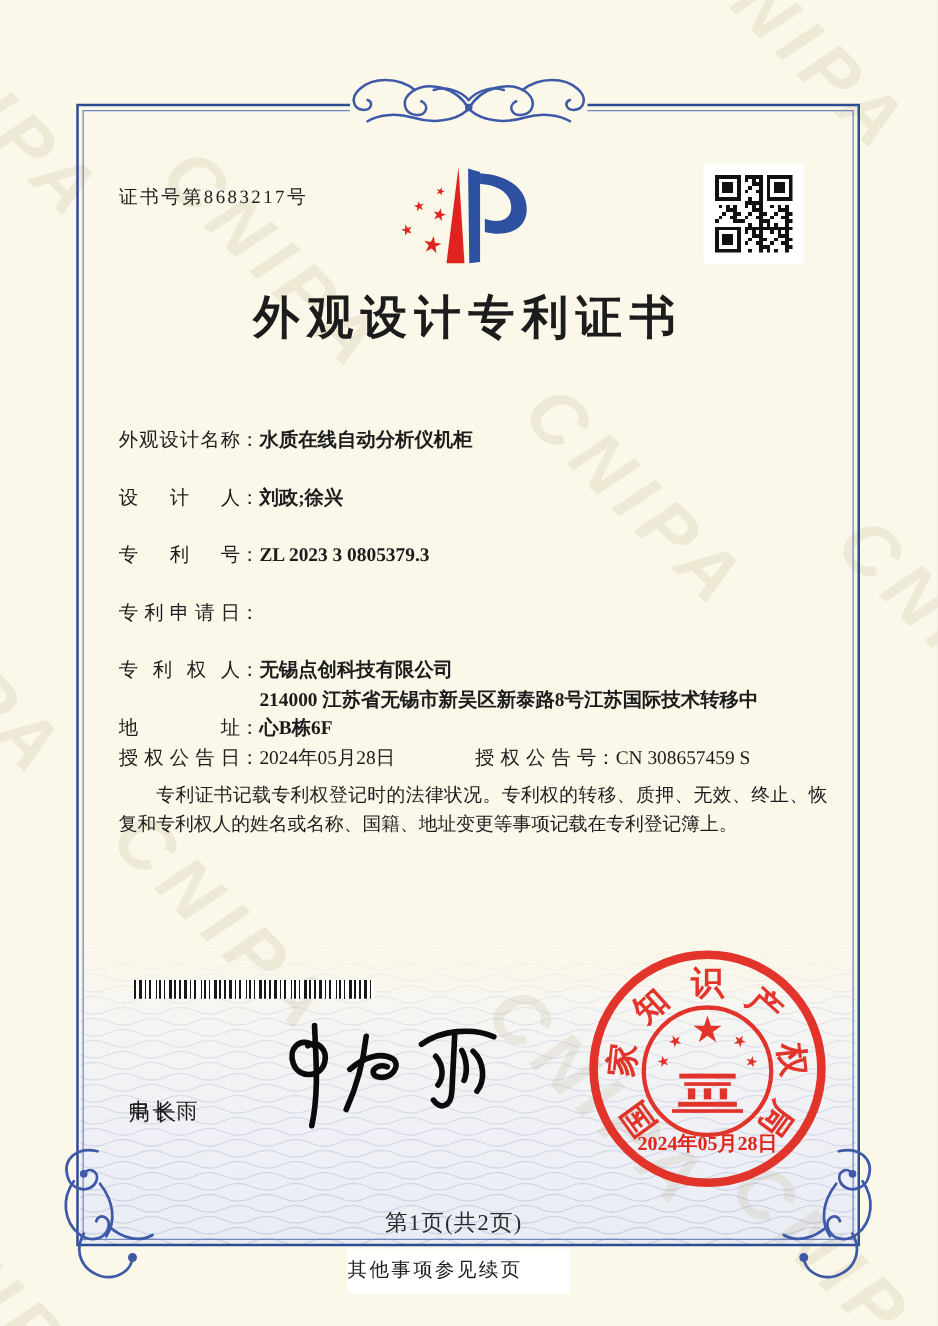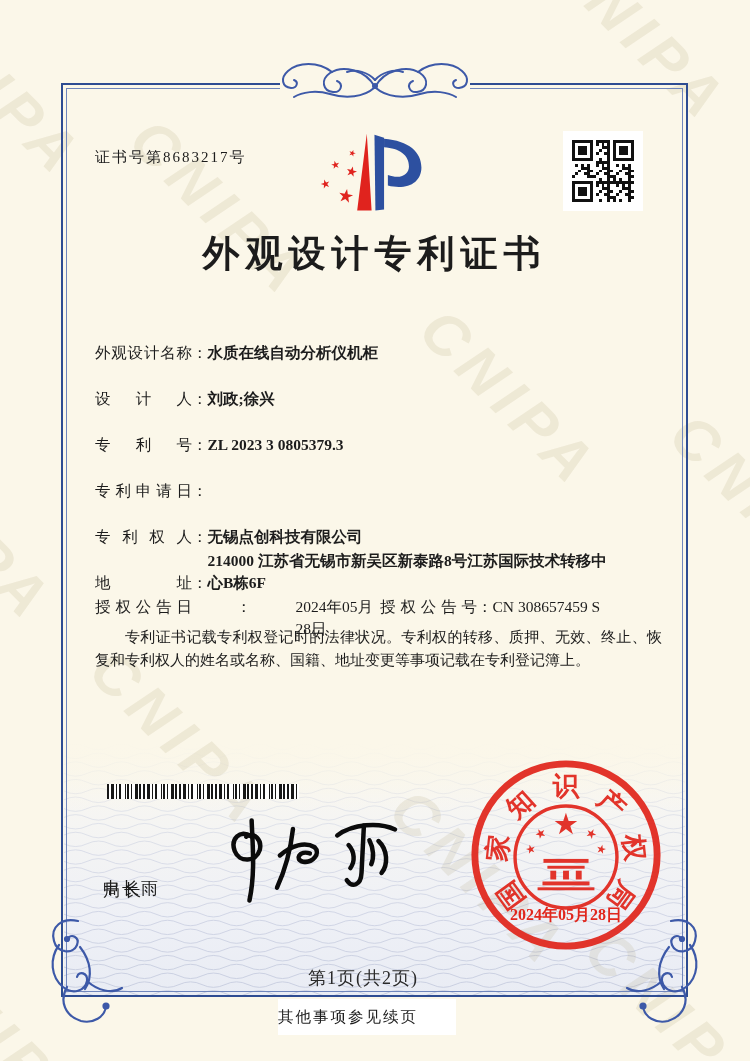--- a/index.html
+++ b/index.html
@@ -45,21 +45,21 @@
   .fields { position:absolute; left:95px; top:318px; width:567px; z-index:3;
     font-size:15.5px; line-height:22px; }
   .frow { display:flex; height:46px; align-items:flex-end; }
   .frow.addr { height:auto; min-height:46px; }
   .flabel { display:inline-block; width:97px; text-align:justify; text-align-last:justify; flex:0 0 97px; }
   .fcolon { flex:0 0 14px; }
   .fvalue { flex:1;font-weight:bold; }
   .frow.addr .fvalue { max-width:400px; }
   .grant-row { display:flex; margin-top:2px; }
   .grant-pair { display:flex; }
-  .grant-pair.first { width:285px;gap:44px; }
+  .grant-pair.first { width:285px; }
   
   .paras { position:absolute; left:95px; top:626px; width:567px; z-index:3;
     font-size:15px; line-height:23px; text-align:justify; }
   .paras p { text-indent:2em; margin-bottom:4px; }
   
   .barcode { position:absolute; left:107px; top:784px; width:192px; height:15px; z-index:3;
     background:
       repeating-linear-gradient(90deg, rgba(255,255,255,0) 0 7px, #ffffff 7px 9px),
       repeating-linear-gradient(90deg, #171717 0 2px, rgba(0,0,0,0) 2px 4px),
       repeating-linear-gradient(90deg, #171717 0 1px, rgba(0,0,0,0) 1px 6px),

